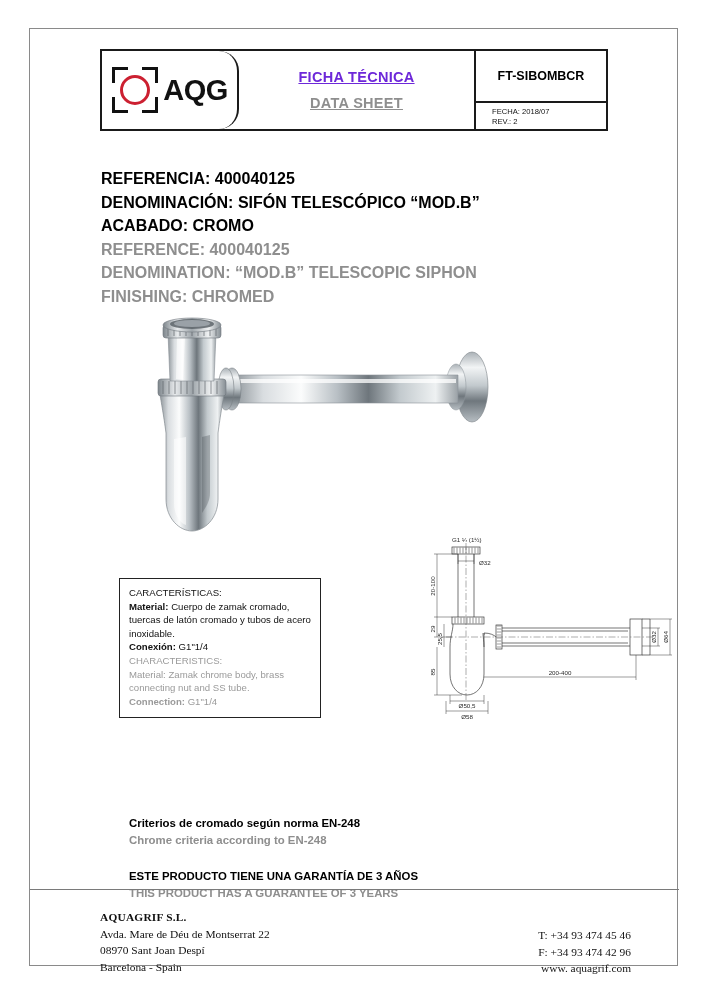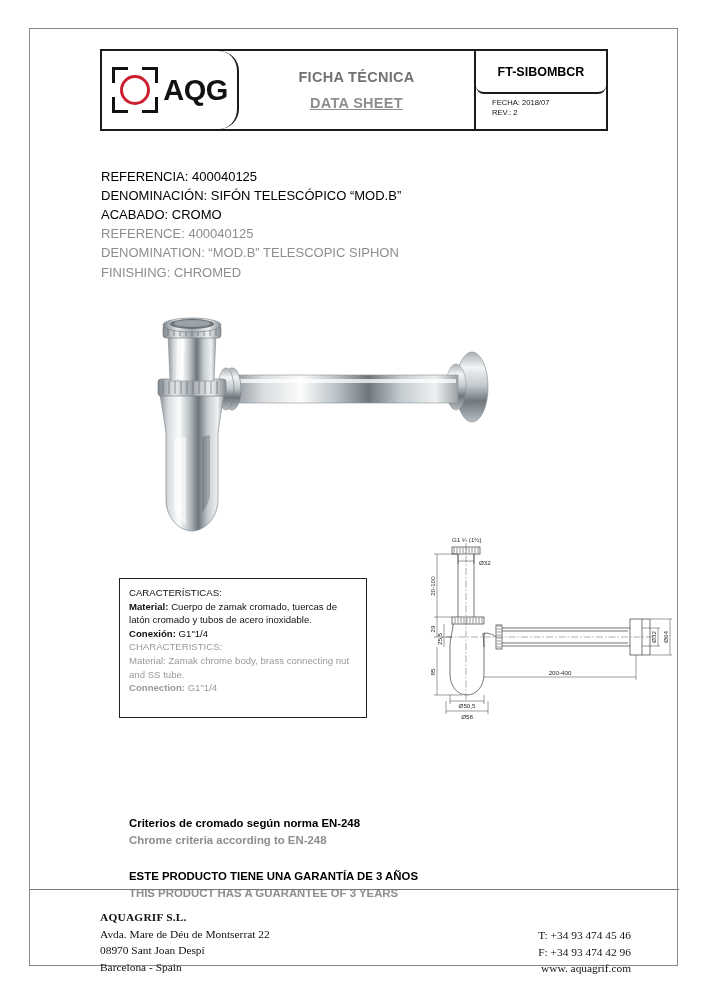--- a/index.html
+++ b/index.html
@@ -9,52 +9,52 @@
   .page{position:absolute;left:29px;top:28px;width:649px;height:938px;
         border:1px solid #8a8a8a;background:#fff;box-sizing:border-box;}
 
   
   .hdr{position:absolute;left:70px;top:20px;width:508px;height:82px;
        border:2px solid #1a1a1a;box-sizing:border-box;display:flex;}
   .hdr-logo{width:137px;border-right:2px solid #1a1a1a;box-sizing:border-box;
             display:flex;align-items:center;justify-content:center;border-radius:20px;}
   .hdr-title{flex:1;border-right:2px solid #1a1a1a;box-sizing:border-box;
              display:flex;flex-direction:column;align-items:center;justify-content:center;}
-  .hdr-title .t1{font-size:14.5px;font-weight:bold;color:#737373;letter-spacing:.3px;}
+  .hdr-title .t1{font-size:14.5px;font-weight:bold;color:#6d28d9;letter-spacing:.3px;text-decoration:underline;}
   .hdr-title .t2{font-size:14.5px;font-weight:bold;color:#8e8e8e;letter-spacing:.3px;margin-top:10px;text-decoration:underline;}
   .hdr-right{width:130px;display:flex;flex-direction:column;box-sizing:border-box;}
-  .hdr-code{height:43px;border-bottom:2px solid #1a1a1a;box-sizing:border-box;
+  .hdr-code{height:52px;border-bottom:2px solid #1a1a1a;box-sizing:border-box;
             display:flex;align-items:center;justify-content:center;
-            font-size:12.5px;font-weight:bold;color:#000;border-radius:8px;}
+            font-size:12.5px;font-weight:bold;color:#000;}
   .hdr-meta{flex:1;box-sizing:border-box;padding:4px 0 0 16px;
             font-size:7.6px;color:#111;line-height:1.38;}
 
   
   .logo{display:flex;align-items:center;gap:4px;}
   .mark{position:relative;width:48px;height:48px;}
   .mark .ring{position:absolute;left:9px;top:9px;width:30px;height:30px;
               border:3px solid #cc2031;border-radius:50%;box-sizing:border-box;}
   .mark i{position:absolute;width:16px;height:16px;box-sizing:border-box;}
   .mark .c1{left:1px;top:1px;border-left:3.5px solid #111;border-top:3.5px solid #111;}
   .mark .c2{right:1px;top:1px;border-right:3.5px solid #111;border-top:3.5px solid #111;}
   .mark .c3{left:1px;bottom:1px;border-left:3.5px solid #111;border-bottom:3.5px solid #111;}
   .mark .c4{right:1px;bottom:1px;border-right:3.5px solid #111;border-bottom:3.5px solid #111;}
   .logo-txt{font-size:29px;font-weight:bold;color:#111;letter-spacing:-.5px;}
 
   
   .refblk{position:absolute;left:71px;top:138px;width:470px;
-          font-size:13px;font-weight:normal;line-height:1.47;}
+          font-size:16px;font-weight:bold;line-height:1.47;}
   .refblk .es{color:#000;}
   .refblk .en{color:#8e8e8e;}
 
   
   .photo{position:absolute;left:100px;top:278px;width:380px;height:232px;}
 
   
-  .charbox{position:absolute;left:89px;top:549px;width:248px;height:140px;
+  .charbox{position:absolute;left:89px;top:549px;width:202px;height:140px;
            border:1px solid #222;box-sizing:border-box;padding:7px 9px;
            font-size:9.6px;line-height:1.42;}
   .charbox .es{color:#111;}
   .charbox .en{color:#9a9a9a;}
   .charbox b{font-weight:bold;}
 
   
   .draw{position:absolute;left:392px;top:500px;width:270px;height:200px;}
 
   

